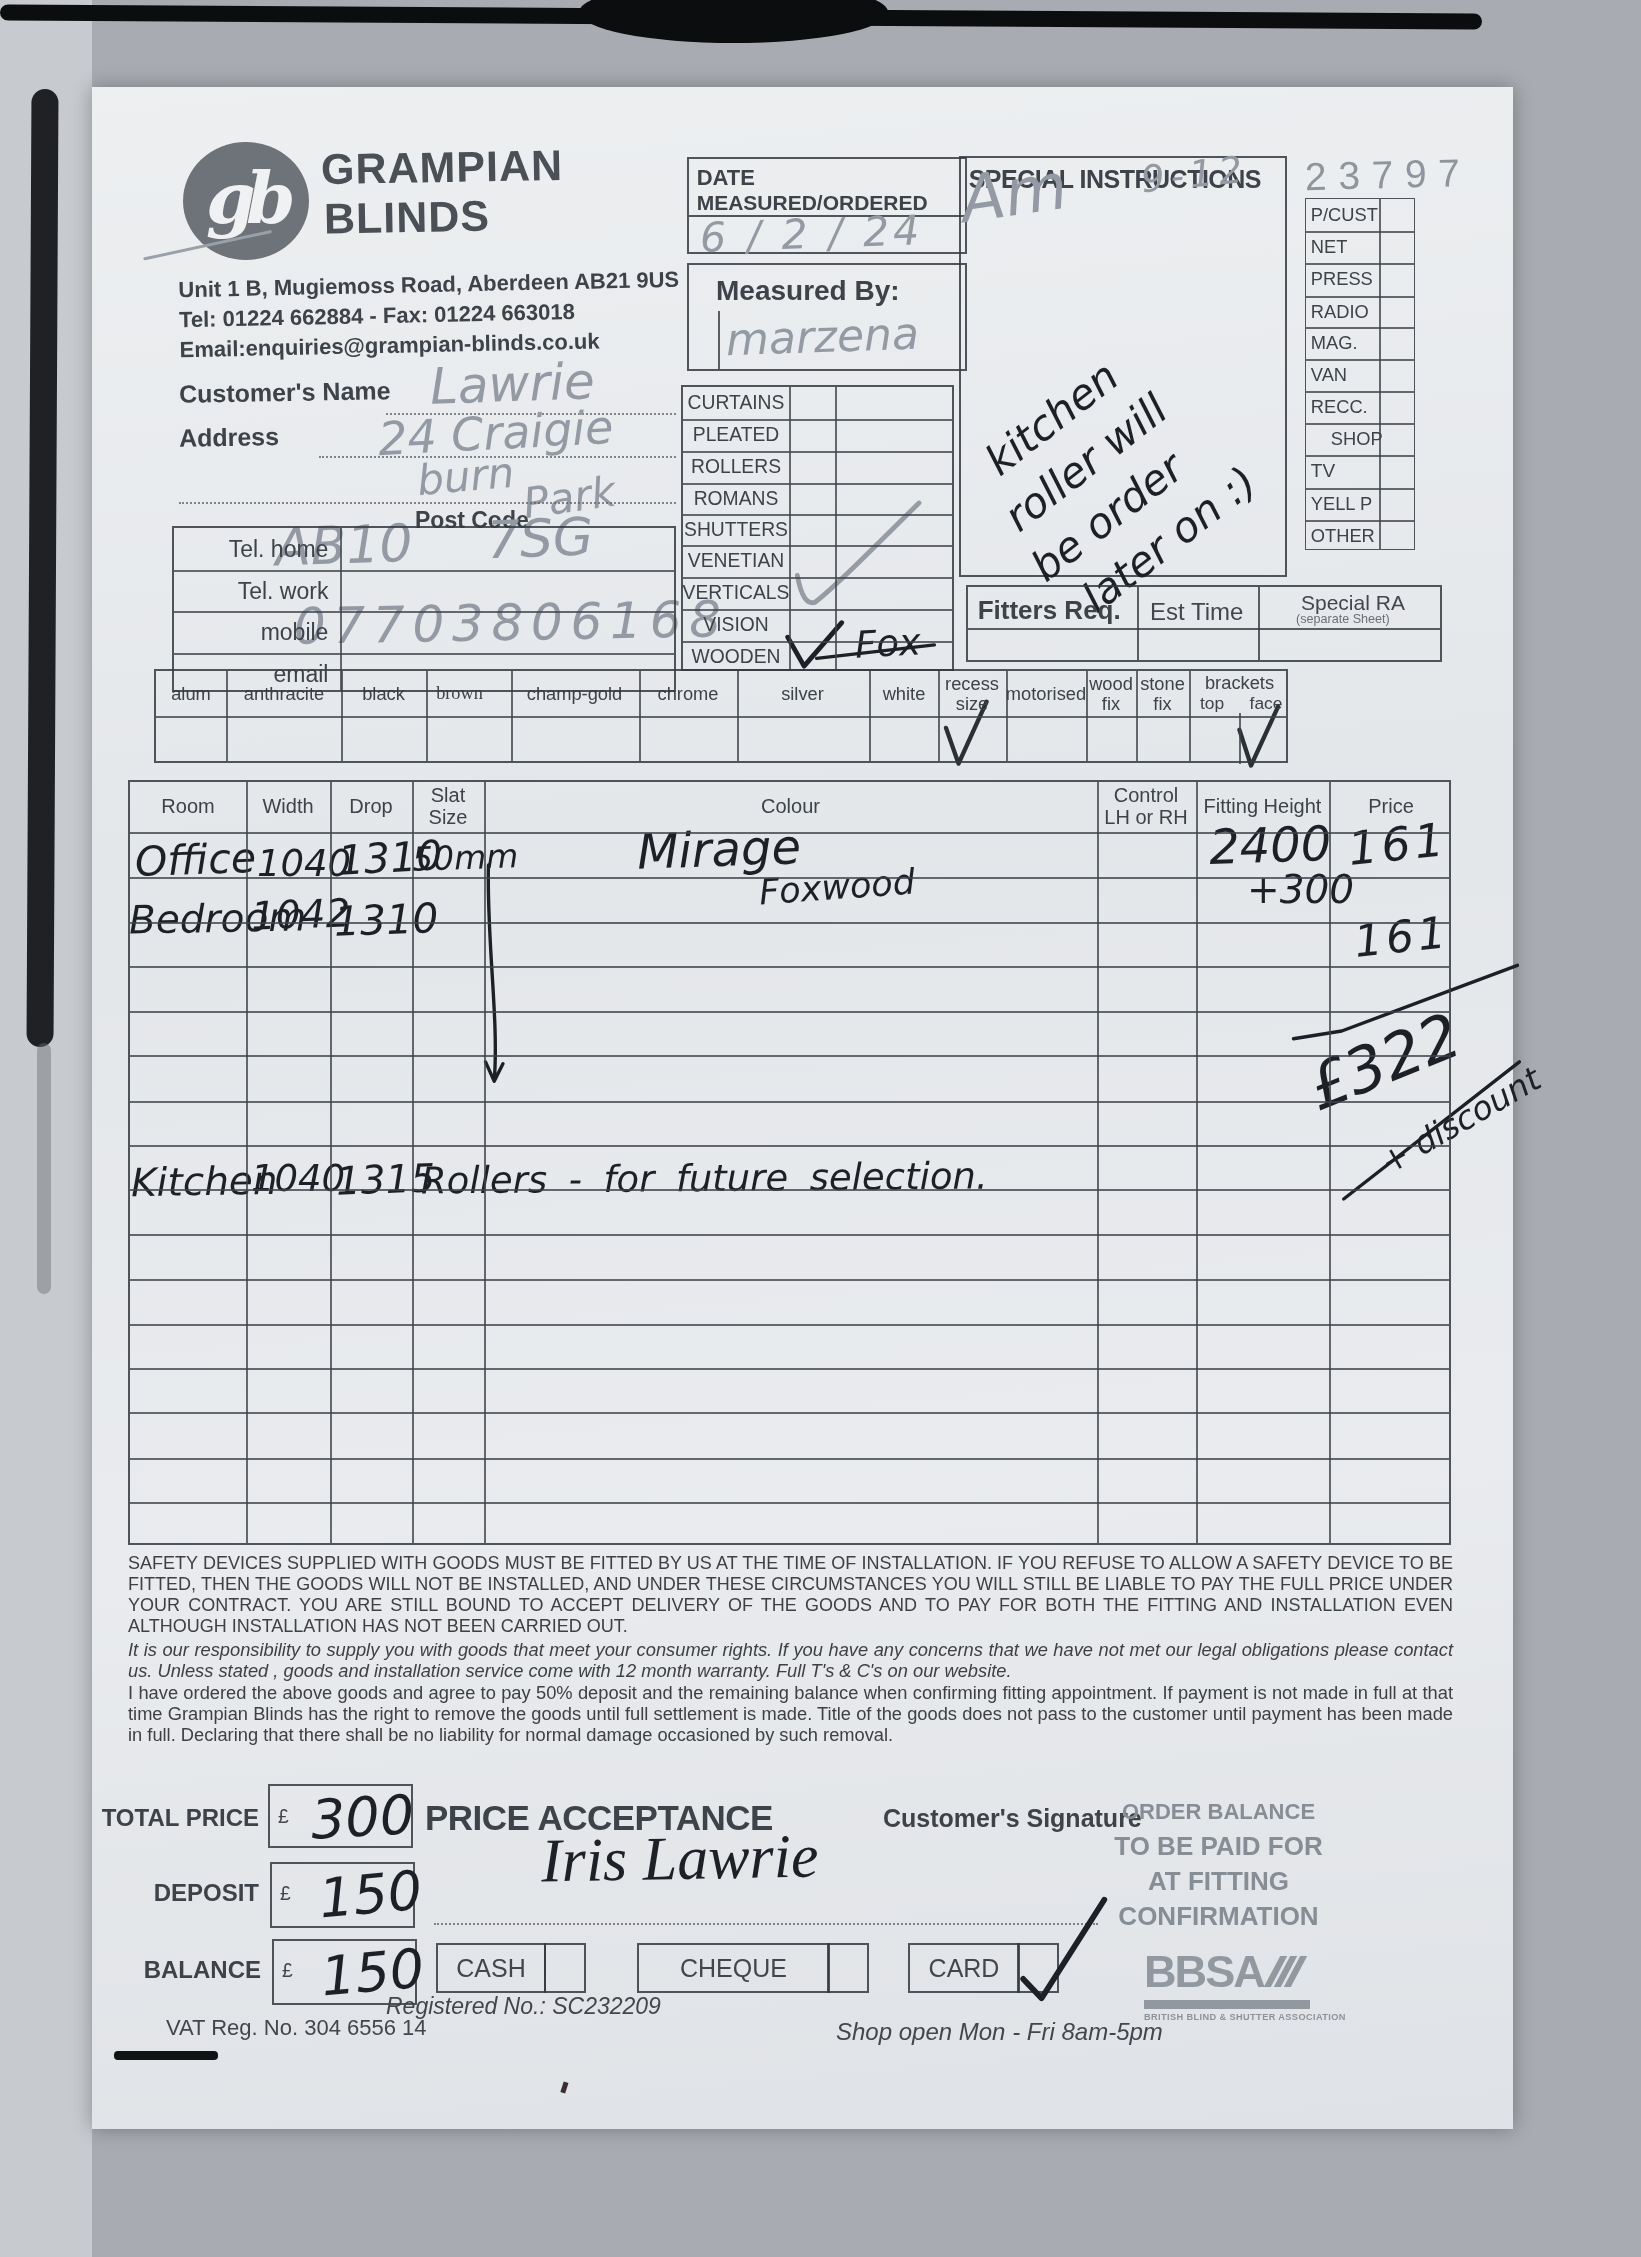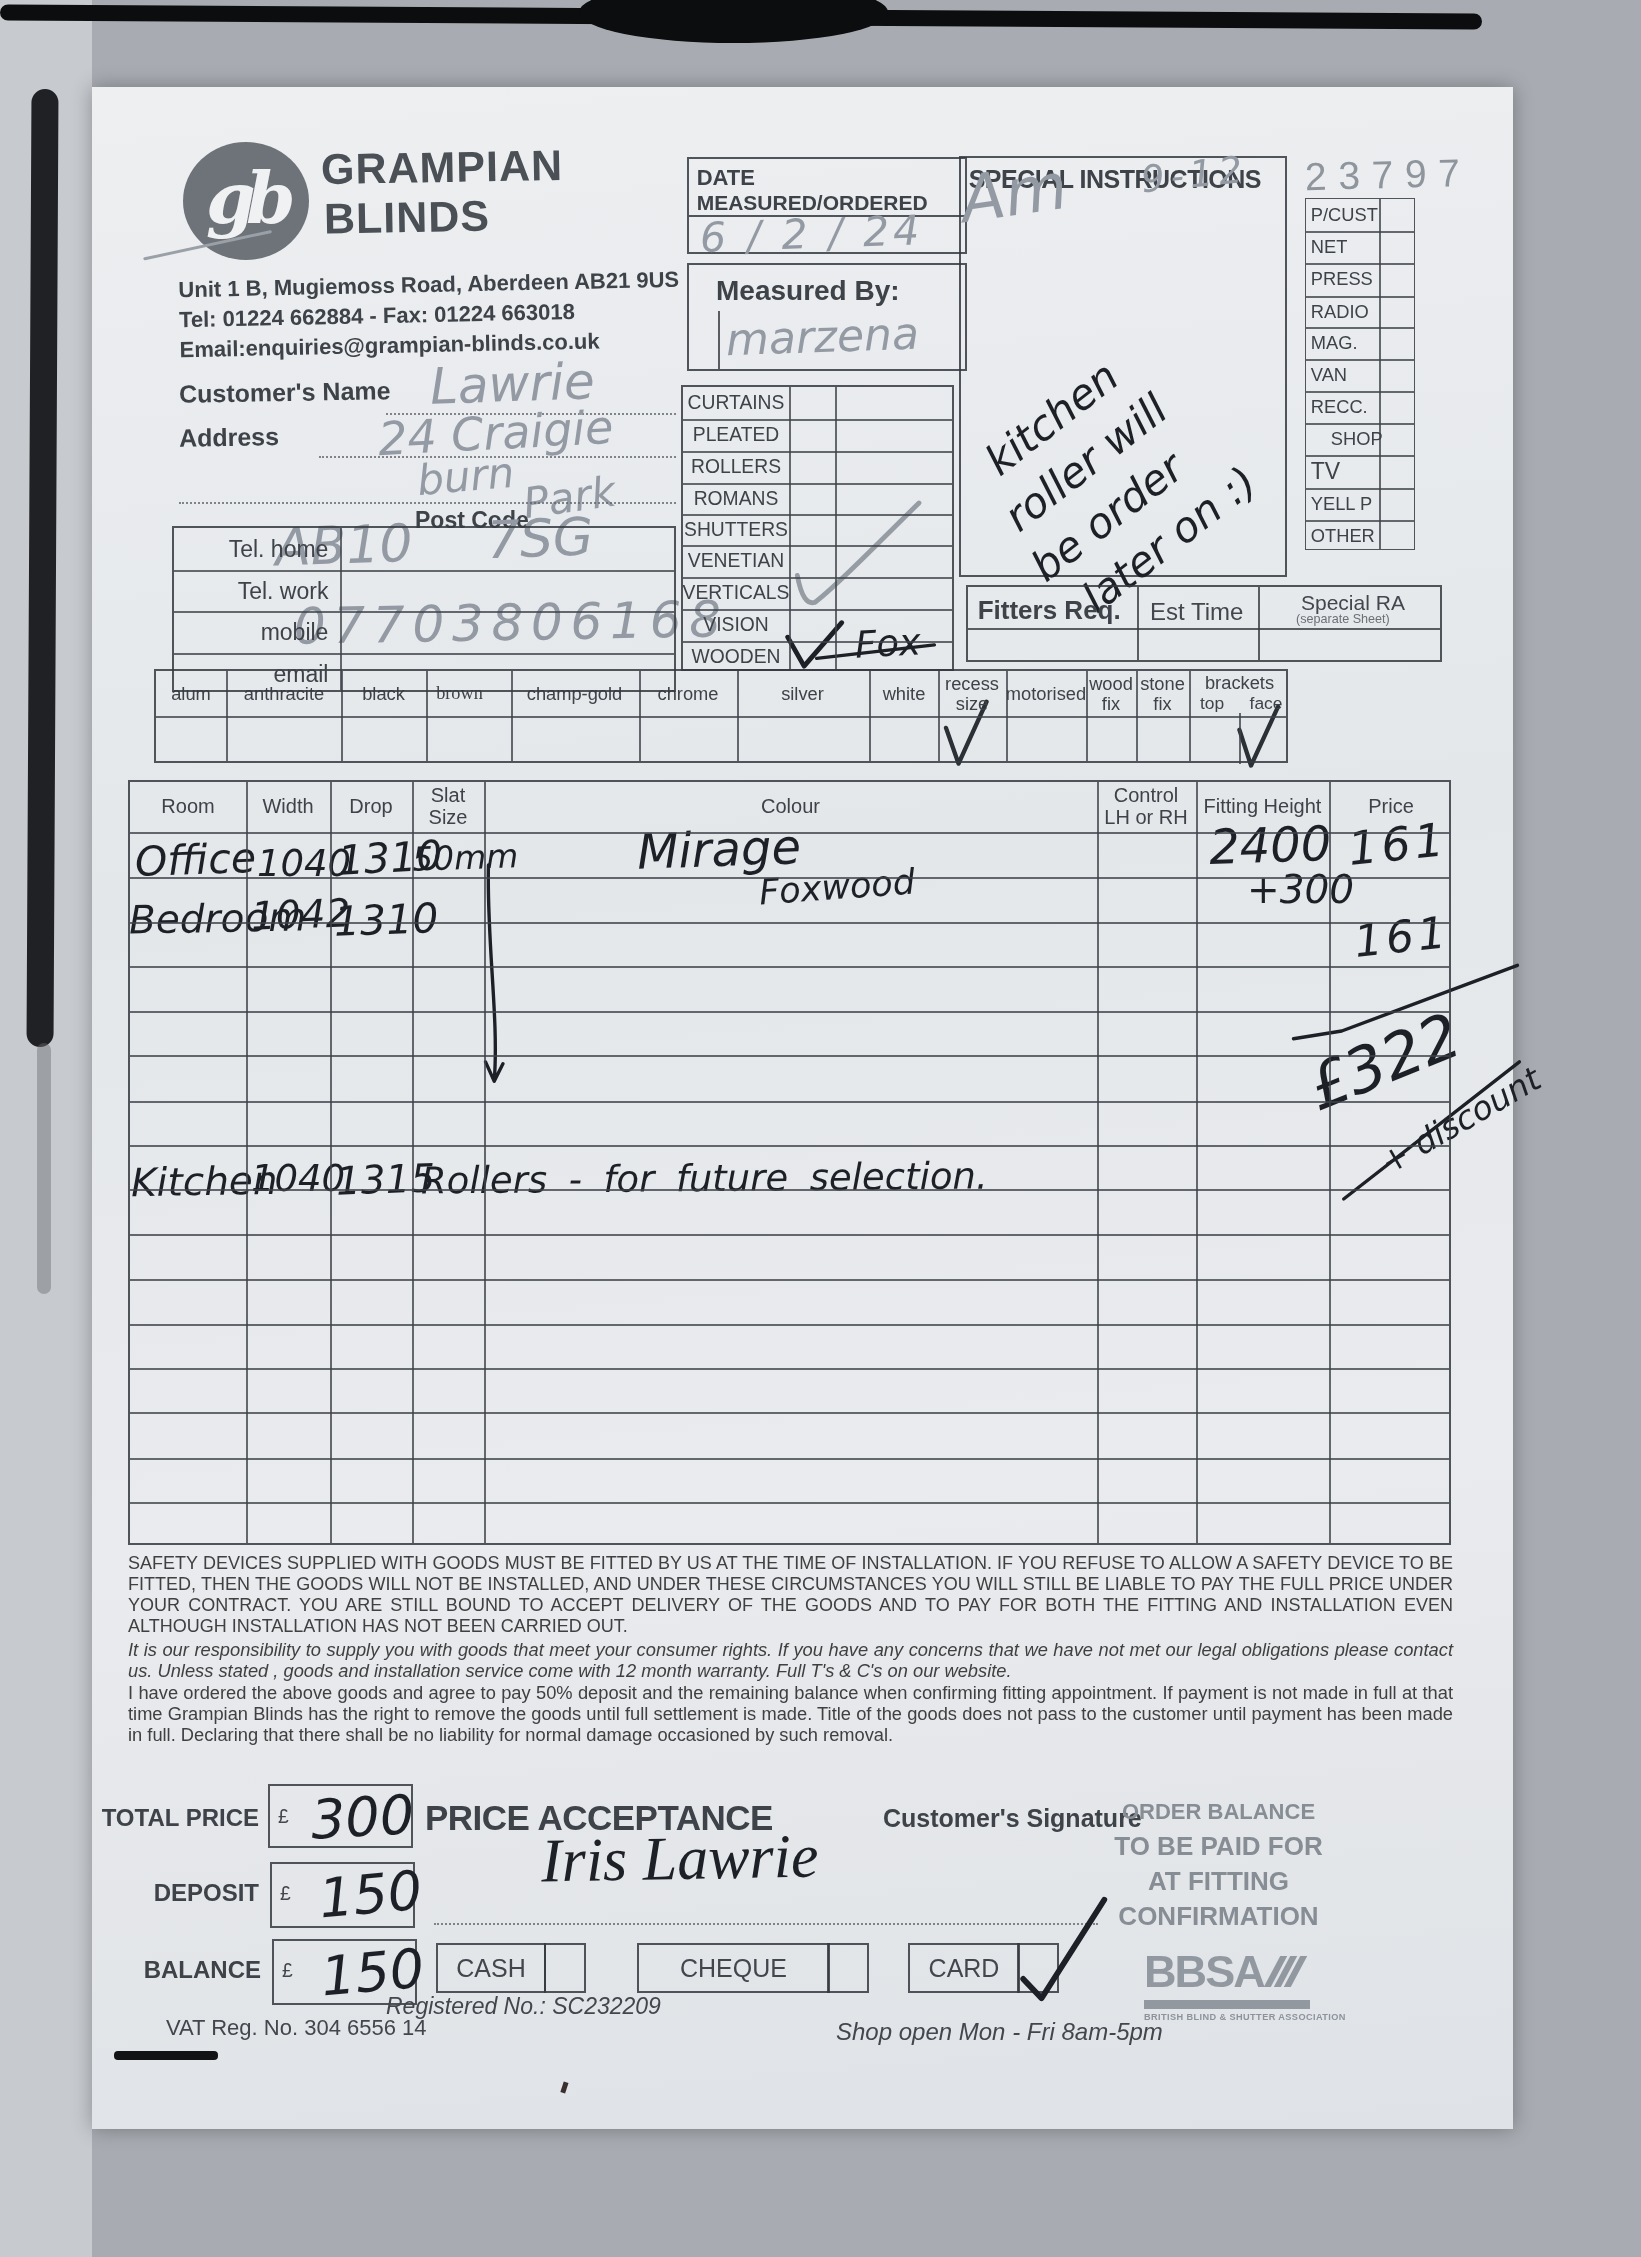--- a/index.html
+++ b/index.html
@@ -295,21 +295,21 @@
       <div style="position: absolute; top: 289px; left: 0px; right: 0px; height: 1.9px; background: rgba(62, 67, 73, 0.78);"></div>
       <div style="position: absolute; top: 321px; left: 0px; right: 0px; height: 1.9px; background: rgba(62, 67, 73, 0.78);"></div>
       <div class="th" style="left: 0px; top: 0px; width: 73px; height: 32px; font-size: 18.3px; justify-content: flex-start; padding-left: 4.8px;">P/CUST</div>
       <div class="th" style="left: 0px; top: 32px; width: 73px; height: 32px; font-size: 18.3px; justify-content: flex-start; padding-left: 4.8px;">NET</div>
       <div class="th" style="left: 0px; top: 64px; width: 73px; height: 32px; font-size: 18.3px; justify-content: flex-start; padding-left: 4.8px;">PRESS</div>
       <div class="th" style="left: 0px; top: 97px; width: 73px; height: 32px; font-size: 18.3px; justify-content: flex-start; padding-left: 4.8px;">RADIO</div>
       <div class="th" style="left: 0px; top: 128px; width: 73px; height: 32px; font-size: 18.3px; justify-content: flex-start; padding-left: 4.8px;">MAG.</div>
       <div class="th" style="left: 0px; top: 160px; width: 73px; height: 32px; font-size: 18.3px; justify-content: flex-start; padding-left: 4.8px;">VAN</div>
       <div class="th" style="left: 0px; top: 192px; width: 73px; height: 32px; font-size: 18.3px; justify-content: flex-start; padding-left: 4.8px;">RECC.</div>
       <div class="th" style="left: 0px; top: 224px; width: 73px; height: 32px; font-size: 18.3px; justify-content: flex-start; padding-left: 4.8px; margin-left: 20px;">SHOP</div>
-      <div class="th" style="left: 0px; top: 256px; width: 73px; height: 32px; font-size: 23px; justify-content: flex-start; padding-left: 4.8px;">TV</div>
+      <div class="th" style="left: 0px; top: 256px; width: 73px; height: 32px; font-size: 19px; justify-content: flex-start; padding-left: 4.8px;">TV</div>
       <div class="th" style="left: 0px; top: 289px; width: 73px; height: 32px; font-size: 18.3px; justify-content: flex-start; padding-left: 4.8px;">YELL P</div>
       <div class="th" style="left: 0px; top: 321px; width: 73px; height: 32px; font-size: 18.3px; justify-content: flex-start; padding-left: 4.8px;">OTHER</div>
     </div>
     <div class="abs" style="left: 172px; top: 526px; width: 504px; height: 166px; border: 2.4px solid rgba(52, 57, 63, 0.85); box-sizing: border-box;">
       <div style="position: absolute; left: 166px; top: 0px; width: 1.9px; bottom: 0px; background: rgba(62, 67, 73, 0.78);"></div>
       <div style="position: absolute; top: 42px; left: 0px; right: 0px; height: 1.9px; background: rgba(62, 67, 73, 0.78);"></div>
       <div style="position: absolute; top: 83px; left: 0px; right: 0px; height: 1.9px; background: rgba(62, 67, 73, 0.78);"></div>
       <div style="position: absolute; top: 125px; left: 0px; right: 0px; height: 1.9px; background: rgba(62, 67, 73, 0.78);"></div>
       <div class="th" style="left: 0px; top: 0px; width: 166px; height: 42px; font-size: 23px; justify-content: flex-end; padding-right: 11.6px; box-sizing: border-box;">Tel. home</div>
       <div class="th" style="left: 0px; top: 42px; width: 166px; height: 42px; font-size: 23px; justify-content: flex-end; padding-right: 11.6px; box-sizing: border-box;">Tel. work</div>

